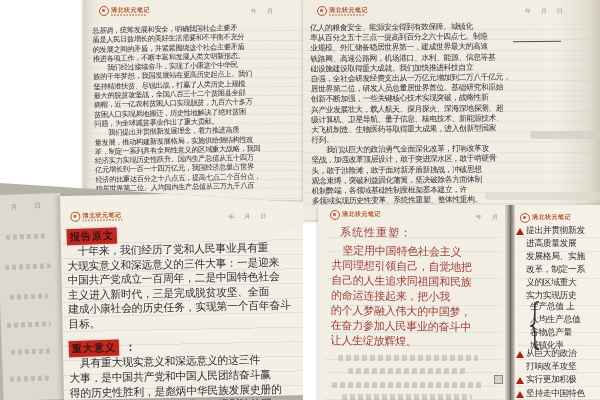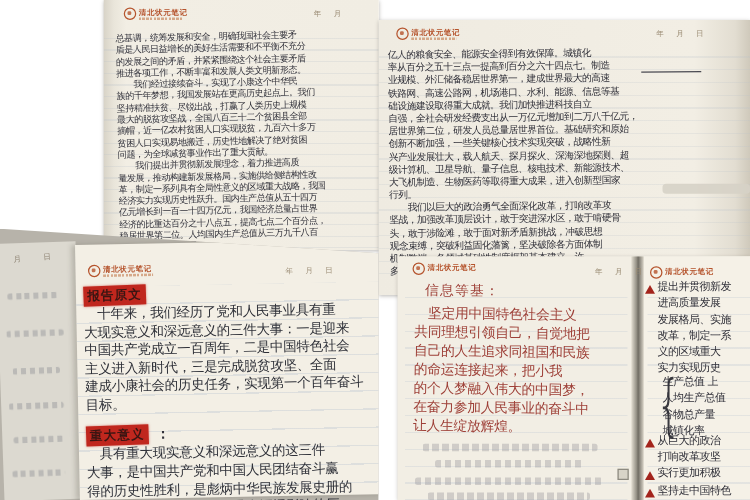--- a/index.html
+++ b/index.html
@@ -17,21 +17,21 @@
   .date{position:absolute;color:#9b8c74;font-size:6px;letter-spacing:4px;white-space:nowrap;}
   .hw-line{white-space:nowrap;overflow:hidden;}
   
   .photo-tl{left:83px;top:0;width:220px;height:200px;
     background:linear-gradient(90deg,#d8d3c7 0,#e9e5da 8px,#f2eee4 18px,#f1ede3 100%);}
   .tl-lines{position:absolute;left:11px;top:24px;width:206px;transform:rotate(-1.2deg);color:#32323b;}
   .tl-lines .hw-line{font-size:7.3px;line-height:9.3px;height:9.3px;letter-spacing:-0.4px;}
   .rules-tl{position:absolute;left:0;top:22px;width:100%;height:178px;opacity:.25;
     background:repeating-linear-gradient(180deg,transparent 0 8.3px,#b9c1c9 8.3px 9.3px);}
   
-  .photo-tr{left:303px;top:16px;width:297px;height:220px;
+  .photo-tr{left:303px;top:0;width:297px;height:220px;
     background:linear-gradient(90deg,#efebe1 0,#f2eee4 85%,#e2ddd1 96%,#cfc9bb 100%);}
   .tr-lines{position:absolute;left:8px;top:22px;width:283px;transform:rotate(-.6deg);color:#2f2f38;}
   .tr-lines .hw-line{font-size:7.8px;line-height:10.2px;height:10.2px;letter-spacing:-0.4px;}
   .rules-tr{position:absolute;left:0;top:20px;width:100%;height:190px;opacity:.22;
     background:repeating-linear-gradient(180deg,transparent 0 9.2px,#b9c1c9 9.2px 10.2px);}
   .tr-underline{position:absolute;left:210px;top:41px;width:48px;height:1px;background:#4a4a52;transform:rotate(-.6deg);}
   .smudge1{position:absolute;left:227px;top:131px;width:70px;height:8px;background:#d6d2c6;border-radius:3px;opacity:.9;}
   .smudge2{position:absolute;left:182px;top:192px;width:115px;height:8px;background:#ddd9cd;border-radius:3px;opacity:.8;}
   
   .photo-bl{left:0;top:183px;width:303px;height:217px;background:#b7b3aa;
@@ -168,21 +168,21 @@
 
 <div class="photo photo-br">
   <div class="br-right-bg"></div>
   <div class="rules-br" style="left:6px;width:178px;"></div>
   <div class="rules-br" style="left:200px;width:82px;"></div>
   <div class="br-gutter"></div>
 
   <span class="logo-ring" style="left:12px;top:5px;"></span>
   <span class="brand" style="left:24px;top:5px;">清北状元笔记</span>
   <span class="date" style="left:158px;top:8px;">年 月 日</span>
-  <div class="br-title">信息等基：</div>
+  <div class="br-title">系统性重塑：</div>
   <div class="br-red">
       <div class="hw-line">　坚定用中国特色社会主义</div>
       <div class="hw-line">共同理想引领自己，自觉地把</div>
       <div class="hw-line">自己的人生追求同祖国和民族</div>
       <div class="hw-line">的命运连接起来，把小我</div>
       <div class="hw-line">的个人梦融入伟大的中国梦，</div>
       <div class="hw-line">在奋力参加人民事业的奋斗中</div>
       <div class="hw-line">让人生绽放辉煌。</div>
     </div>
   <div class="br-ghostrow" style="left:20px;top:150px;width:140px;"></div>

